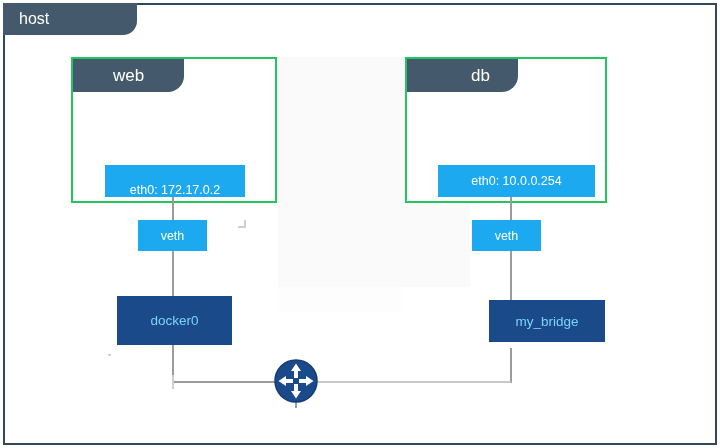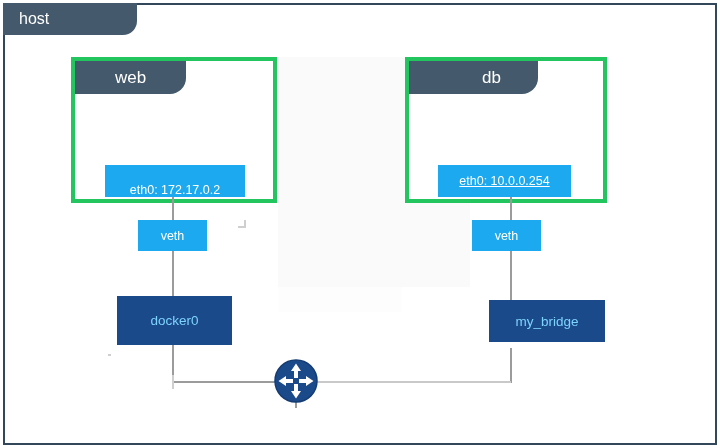--- a/index.html
+++ b/index.html
@@ -46,21 +46,21 @@
     color:#ffffff;
     font-size:16px;
     display:flex;align-items:center;
     padding-left:16px;
     box-sizing:border-box;
   }
   
   .container-box{
     position:absolute;
     background:#ffffff;
-    border:4px solid #22c55e;
+    border:2px solid #22c55e;
     box-sizing:border-box;
   }
   .container-tab{
     position:absolute;
     left:0px;top:0px;
     height:33px;
     background:#44596B;
     border-bottom-right-radius:16px;
     color:#ffffff;
     font-size:17px;
@@ -154,25 +154,25 @@
   <div class="container-box" style="left:71px;top:57px;width:206px;height:146px;">
     <div class="container-tab" style="width:111px;">
       <span>web</span>
     </div>
   </div>
   <div class="iface-box" style="left:105px;top:165px;width:140px;height:32px;align-items:flex-end;">
     <span>eth0: 172.17.0.2</span>
   </div>
 
   <div class="container-box" style="left:405px;top:57px;width:202px;height:146px;">
-    <div class="container-tab" style="width:129px;padding-left:36px;">
+    <div class="container-tab" style="width:111px;padding-left:36px;">
       <span>db</span>
     </div>
   </div>
-  <div class="iface-box" style="left:438px;top:165px;width:133px;height:32px;text-decoration:underline;">
+  <div class="iface-box" style="left:438px;top:165px;width:157px;height:32px;">
     <span>eth0: 10.0.0.254</span>
   </div>
 
   <div class="iface-box" style="left:138px;top:220px;width:69px;height:31px;">
     <span>veth</span>
   </div>
   <div class="iface-box" style="left:472px;top:220px;width:69px;height:31px;">
     <span>veth</span>
   </div>
 

